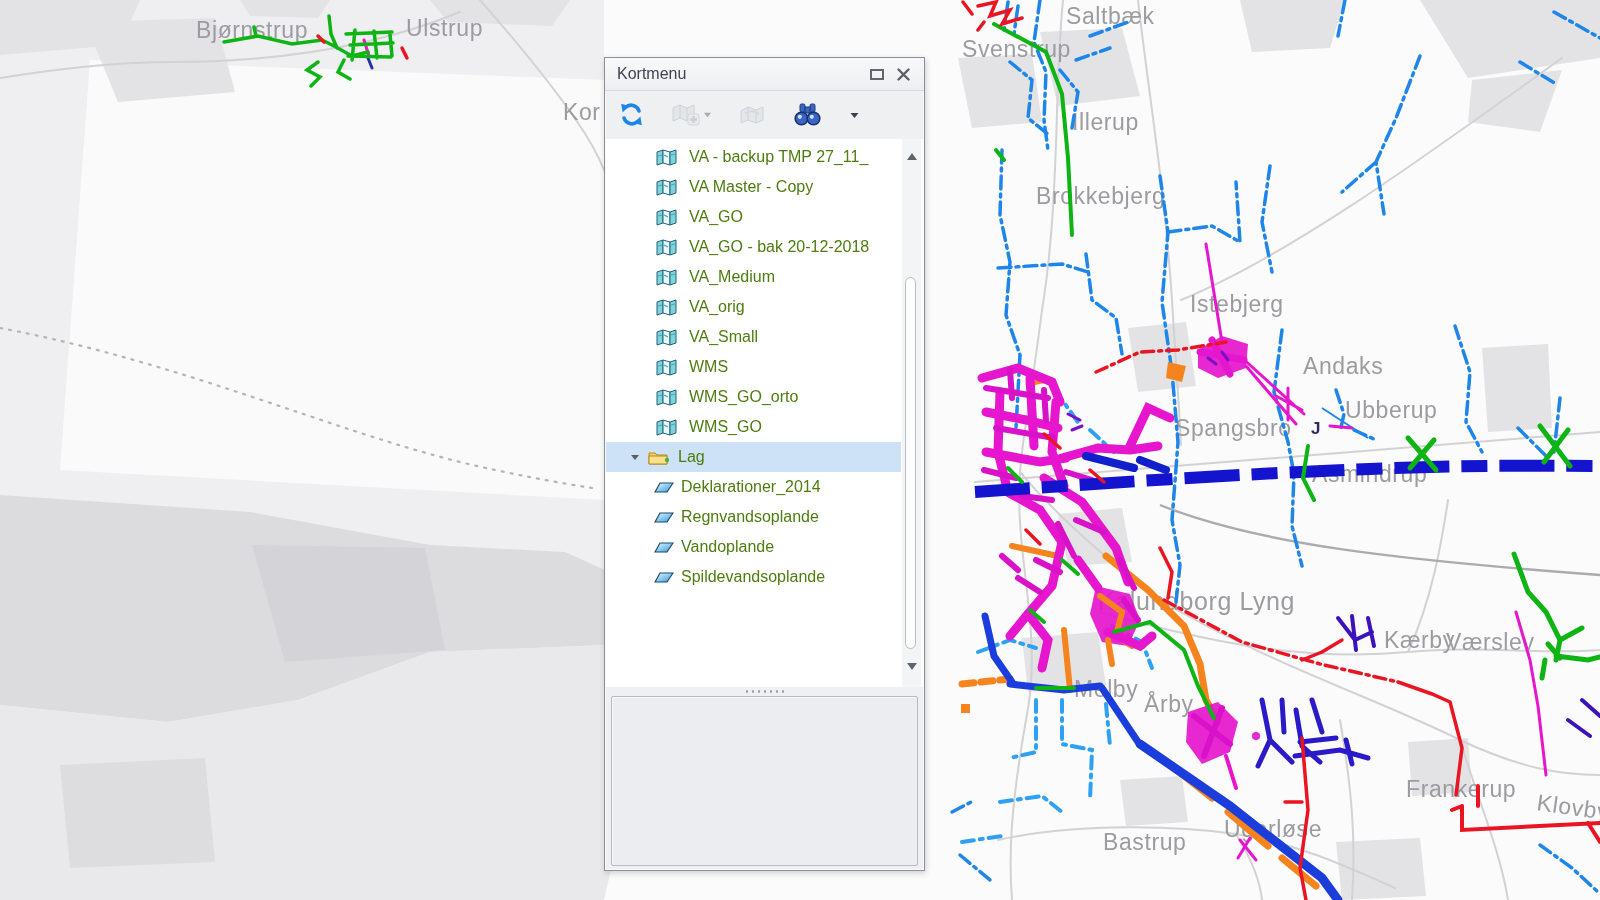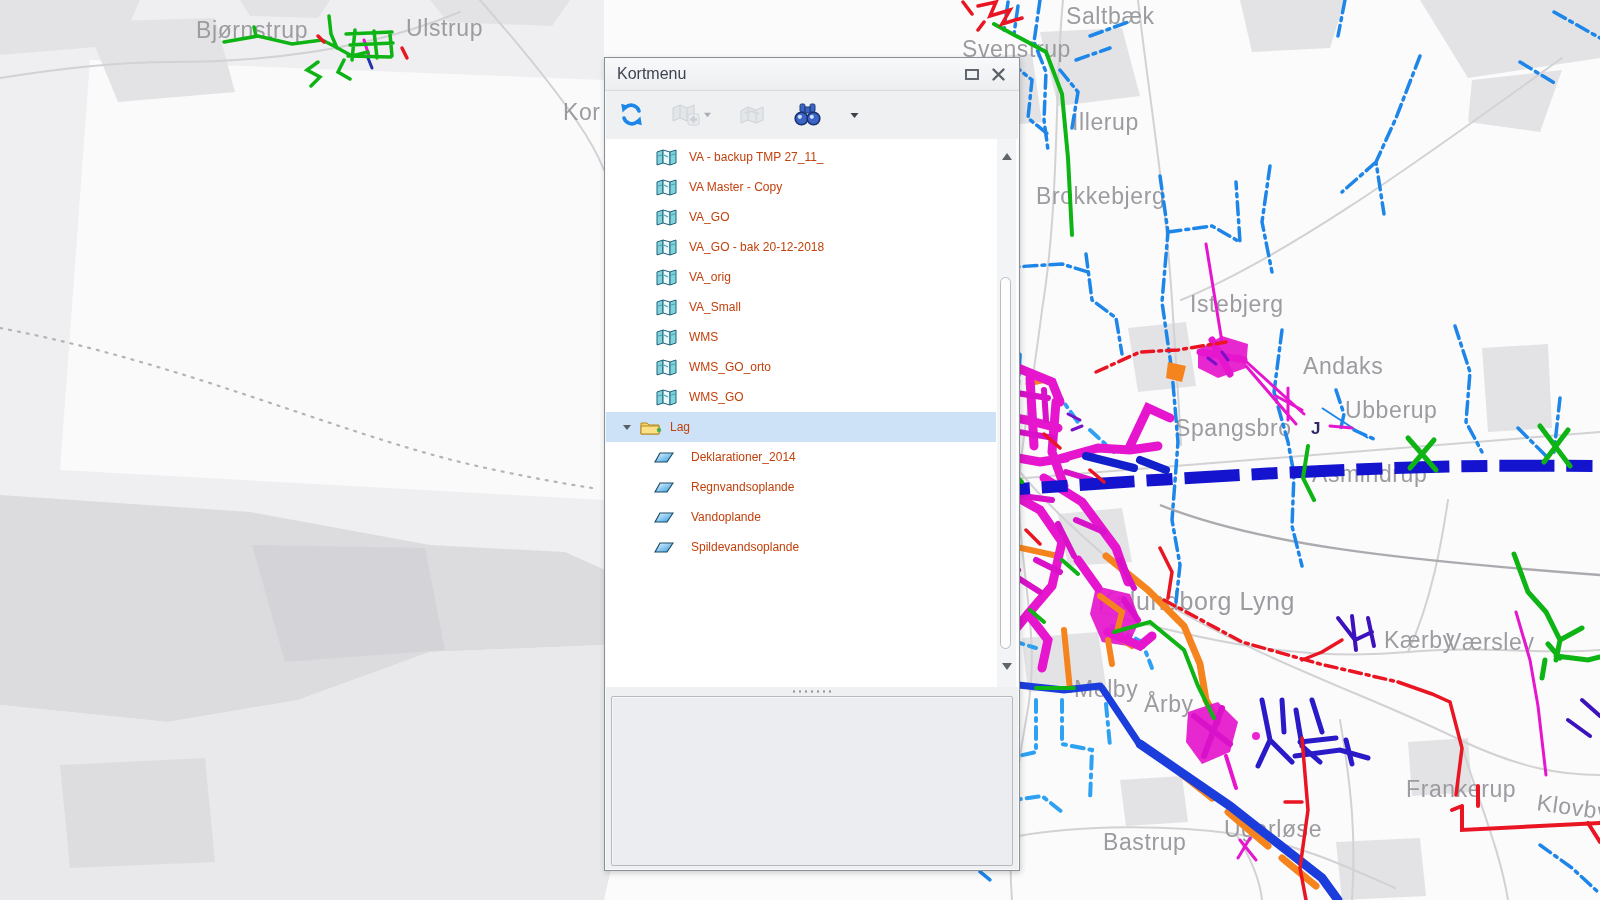--- a/index.html
+++ b/index.html
@@ -35,38 +35,38 @@
   .m6{stroke:#d911c9;stroke-width:6;fill:none;stroke-linecap:round;}
   .m4{stroke:var(--c-magenta);stroke-width:4;fill:none;stroke-linecap:round;}
   .m3{stroke:var(--c-magenta);stroke-width:3;fill:none;stroke-linecap:round;}
   .mf{fill:var(--c-magenta);opacity:.92;}
   .r{stroke:var(--c-red);stroke-width:3.5;fill:none;stroke-linecap:round;}
   .r4{stroke:var(--c-red);stroke-width:4;fill:none;stroke-linecap:round;}
   .rd{stroke:var(--c-red);stroke-width:3.5;fill:none;stroke-dasharray:12 5 3 5;stroke-linecap:round;}
   .p{stroke:var(--c-purple);stroke-width:3;fill:none;stroke-linecap:round;}
 
   
-  .panel{position:absolute;left:604px;top:57px;width:416px;height:814px;
+  .panel{position:absolute;left:604px;top:57px;width:321px;height:814px;
     background:#eef0f2;border:1px solid #8a9098;box-shadow:inset 0 0 0 1px #f8f9fa, 1px 2px 6px rgba(0,0,0,.18);
     box-sizing:border-box;}
   .titlebar{height:33px;background:linear-gradient(#f8f9fa,#eceef0);border-bottom:1px solid #d8dade;
     display:flex;align-items:center;padding:0 8px;box-sizing:border-box;}
   .title{font-size:16px;color:#3f4350;margin-left:4px;flex:1 1 auto;}
   .winbtn{border:none;background:transparent;width:26px;height:22px;padding:0;cursor:default;
     display:inline-flex;align-items:center;justify-content:center;}
   .toolbar{height:47px;display:flex;align-items:center;padding:0 10px;gap:6px;box-sizing:border-box;}
   .tbtn{border:none;background:transparent;padding:2px 3px;display:inline-flex;align-items:center;gap:2px;}
   .tbtn[disabled]{opacity:.9;}
   .tb-sep{width:8px;}
   .listwrap{position:absolute;left:1px;right:1px;top:81px;height:548px;background:#ffffff;overflow:hidden;}
   .list{position:absolute;left:0;top:3px;right:22px;}
-  .row{height:30px;display:flex;align-items:center;font-size:12px;color:#c2410c;white-space:nowrap;}
+  .row{height:30px;display:flex;align-items:center;font-size:16px;color:#4d7c0f;white-space:nowrap;}
   .row.map{padding-left:50px;gap:12px;}
-  .row.folder{padding-left:16px;gap:8px;}
-  .row.layer{padding-left:48px;gap:17px;}
+  .row.folder{padding-left:24px;gap:8px;}
+  .row.layer{padding-left:48px;gap:7px;}
   .row.sel{background:#cde1f7;}
   .row .icon{display:inline-flex;align-items:center;}
   .scrollbar{position:absolute;top:0;right:2px;width:19px;height:100%;background:#f3f4f6;}
   .sb-btn{position:absolute;left:0;width:19px;height:18px;display:flex;align-items:center;justify-content:center;}
   .sb-up{top:8px;} .sb-down{top:518px;}
   .tri-up{width:0;height:0;border-left:5px solid transparent;border-right:5px solid transparent;border-bottom:7px solid #5f636a;}
   .tri-down{width:0;height:0;border-left:5px solid transparent;border-right:5px solid transparent;border-top:7px solid #5f636a;}
   .sb-thumb{position:absolute;left:3px;top:138px;width:11px;height:372px;background:#fdfdfe;
     border:1px solid #b9bcc2;border-radius:7px;box-sizing:border-box;}
   .splitter{position:absolute;left:0;right:0;top:629px;height:9px;display:flex;align-items:center;justify-content:center;}
@@ -377,20 +377,31 @@
           </div>
           <div class="row map">
             <span class="icon">
               <svg width="21" height="17" viewBox="0 0 21 17">
  <path d="M1,3 L7,1 L7,14 L1,16 Z" fill="#7fd4dc" stroke="#23637a"></path>
  <path d="M7,1 L14,3 L14,16 L7,14 Z" fill="#eafafc" stroke="#23637a"></path>
  <path d="M14,3 L20,1 L20,14 L14,16 Z" fill="#7fd4dc" stroke="#23637a"></path>
  <path d="M2,7 L6,6 M8,6 L12,8 M15,6 L19,5" stroke="#4aa6b8" stroke-width="1.2" fill="none"></path>
               </svg>
             </span>
+            <span class="lbl">VA_Medium</span>
+          </div>
+          <div class="row map">
+            <span class="icon">
+              <svg width="21" height="17" viewBox="0 0 21 17">
+ <path d="M1,3 L7,1 L7,14 L1,16 Z" fill="#7fd4dc" stroke="#23637a"></path>
+ <path d="M7,1 L14,3 L14,16 L7,14 Z" fill="#eafafc" stroke="#23637a"></path>
+ <path d="M14,3 L20,1 L20,14 L14,16 Z" fill="#7fd4dc" stroke="#23637a"></path>
+ <path d="M2,7 L6,6 M8,6 L12,8 M15,6 L19,5" stroke="#4aa6b8" stroke-width="1.2" fill="none"></path>
+              </svg>
+            </span>
             <span class="lbl">VA_orig</span>
           </div>
           <div class="row map">
             <span class="icon">
               <svg width="21" height="17" viewBox="0 0 21 17">
  <path d="M1,3 L7,1 L7,14 L1,16 Z" fill="#7fd4dc" stroke="#23637a"></path>
  <path d="M7,1 L14,3 L14,16 L7,14 Z" fill="#eafafc" stroke="#23637a"></path>
  <path d="M14,3 L20,1 L20,14 L14,16 Z" fill="#7fd4dc" stroke="#23637a"></path>
  <path d="M2,7 L6,6 M8,6 L12,8 M15,6 L19,5" stroke="#4aa6b8" stroke-width="1.2" fill="none"></path>
               </svg>

